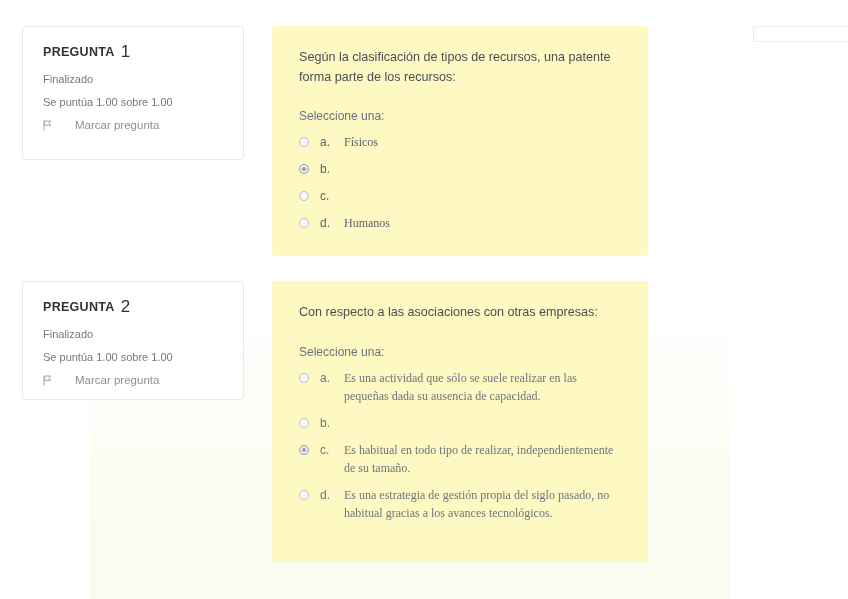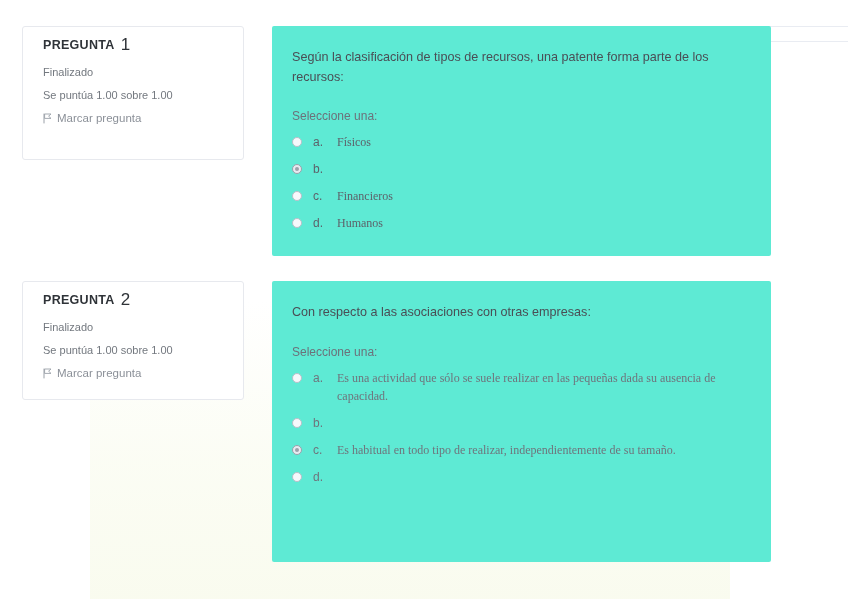--- a/index.html
+++ b/index.html
@@ -60,21 +60,21 @@
   
   .qinfo {
     position: absolute;
     left: 22px;
     top: 0;
     width: 222px;
     background: #ffffff;
     border: 1px solid #e7e9ee;
     border-radius: 3px;
     box-sizing: border-box;
-    padding: 8px 18px 20px 20px;
+    padding: 15px 18px 20px 20px;
   }
   .qblock.q1 .qinfo { height: 134px; }
   .qblock.q2 .qinfo { height: 119px; }
 
   .qinfo-head {
     font-size: 12.5px;
     font-weight: bold;
     letter-spacing: 0.3px;
     color: #2f3338;
     text-transform: uppercase;
@@ -92,43 +92,43 @@
     font-size: 11px;
     color: #73787f;
     margin: 0 0 11px 0;
     white-space: nowrap;
   }
   .qinfo-flag {
     font-size: 11.5px;
     color: #8b9098;
     display: flex;
     align-items: center;
-    gap: 5px;
+    gap: 23px;
     margin: 0;
     white-space: nowrap;
   }
   .flag-icon {
     display: inline-block;
     width: 9px;
     height: 11px;
     position: relative;
     flex: 0 0 auto;
   }
   .flag-icon svg { display: block; }
 
   
   .qpanel {
     position: absolute;
     left: 272px;
     top: 0;
-    width: 499px;
-    background: #5eead4;
+    width: 376px;
+    background: #fef9c3;
     border-radius: 2px;
     box-sizing: border-box;
-    padding: 22px 26px 24px 20px;
+    padding: 22px 26px 24px 27px;
   }
   .qblock.q1 .qpanel { height: 230px; }
   .qblock.q2 .qpanel { height: 281px; }
 
   .qtext {
     font-size: 12.6px;
     line-height: 1.55;
     color: #4a4e55;
     margin: 0 0 22px 0;
   }
@@ -232,21 +232,20 @@
         </li>
 
         <li class="answer">
           <span class="radio checked"></span>
           <span class="ans-letter">b.</span>
         </li>
 
         <li class="answer">
           <span class="radio"></span>
           <span class="ans-letter">c.</span>
-          <span class="ans-text">Financieros</span>
         </li>
 
         <li class="answer">
           <span class="radio"></span>
           <span class="ans-letter">d.</span>
           <span class="ans-text">Humanos</span>
         </li>
 
       </ul>
     </div>
@@ -289,19 +288,20 @@
 
         <li class="answer">
           <span class="radio checked"></span>
           <span class="ans-letter">c.</span>
           <span class="ans-text">Es habitual en todo tipo de realizar, independientemente de su tamaño.</span>
         </li>
 
         <li class="answer">
           <span class="radio"></span>
           <span class="ans-letter">d.</span>
+          <span class="ans-text">Es una estrategia de gestión propia del siglo pasado, no habitual gracias a los avances tecnológicos.</span>
         </li>
 
       </ul>
     </div>
   </section>
 
 </div>
 
 </body></html>

